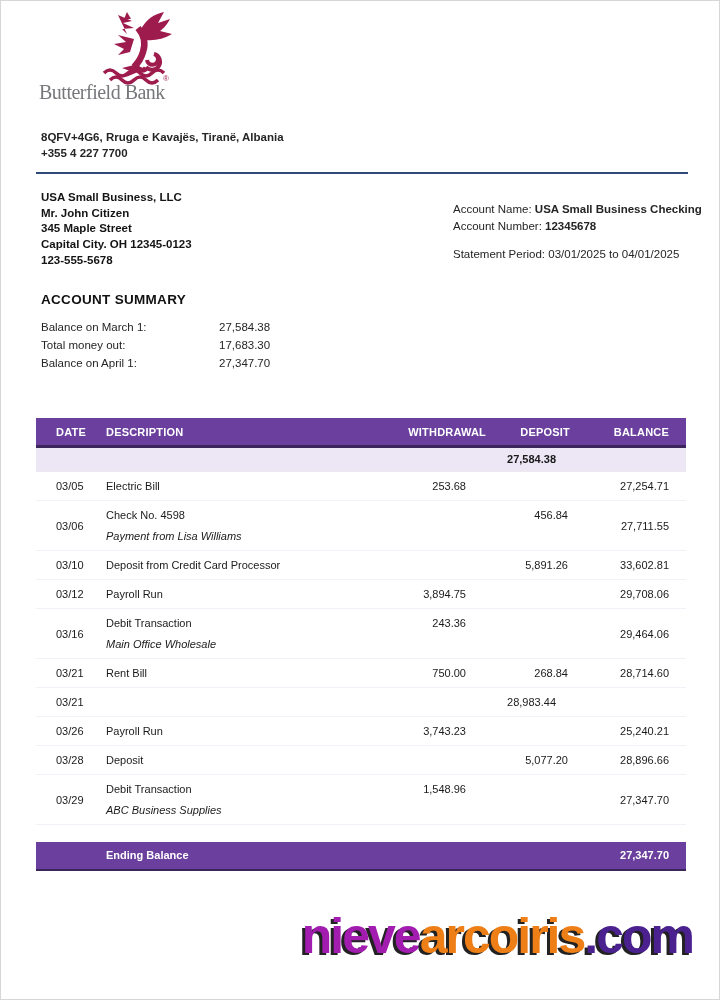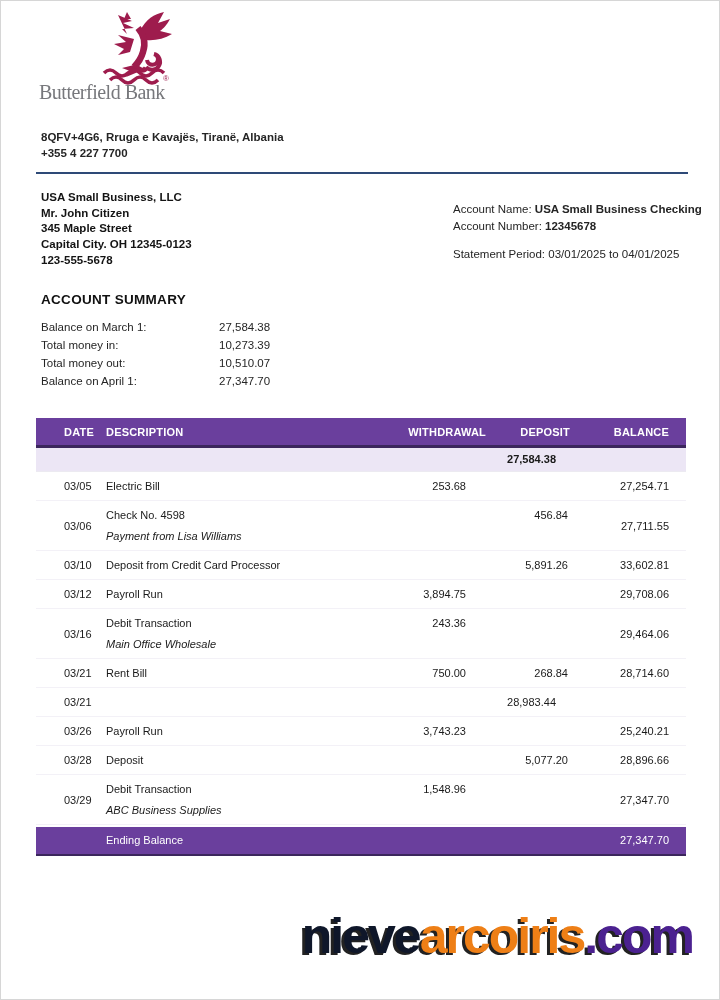--- a/index.html
+++ b/index.html
@@ -22,41 +22,41 @@
   .account-info{position:absolute;left:452px;top:200px;font-size:11.5px;color:#252525;line-height:17px;}
   .account-info .period{margin-top:11px;}
   
   .summary-title{position:absolute;left:40px;top:291px;font-size:13.5px;font-weight:bold;color:#111;letter-spacing:0.3px;}
   .summary{position:absolute;left:40px;top:317px;font-size:11.5px;color:#252525;}
   .summary-row{display:flex;height:18px;align-items:center;justify-content:flex-end;}
   .summary-row .lbl{width:178px;}
   
   .txn-table{position:absolute;left:35px;top:417px;width:650px;font-size:11px;}
   .grid{display:grid;grid-template-columns:70px 240px 140px 87px 113px;}
-  .c-date{padding-left:28px;}
+  .c-date{padding-left:20px;}
   .c-wd,.c-dep,.c-bal{text-align:right;}
   .c-wd{padding-right:20px;}
   .c-dep{padding-right:5px;}
   .c-bal{padding-right:17px;}
   .thead{
     background:var(--header-purple,#6a3f9d);color:#fff;font-weight:bold;
     letter-spacing:0.2px;align-items:center;height:27px;
     border-bottom:3px solid var(--header-border,#3b265c);
   }
   .thead .c-wd{padding-right:0;}
   .thead .c-dep{padding-right:3px;}
   .prev-row{
     background:var(--lavender-row,#ece6f5);font-weight:bold;align-items:center;
     padding:4px 0;border-bottom:1px solid #eceaf1;line-height:15px;
   }
   .trow{padding:7px 0;border-bottom:1px solid #f3f1f7;align-items:center;line-height:14px;}
   .trow .c-wd,.trow .c-dep{align-self:start;}
   .trow .c-desc .sub{margin-top:7px;font-style:italic;}
   .ending-row{
-    margin-top:2px;background:var(--header-purple,#6a3f9d);color:#fff;font-weight:normal;
+    margin-top:17px;background:var(--header-purple,#6a3f9d);color:#fff;font-weight:bold;
     align-items:center;padding:6px 0;line-height:15px;border-bottom:2px solid var(--header-border,#3b265c);
   }
   
   .watermark{
     position:absolute;top:906px;right:26px;font-size:50px;font-weight:bold;
     letter-spacing:-2px;white-space:nowrap;text-shadow:-3px 2px 0 #222;
   }
 </style>
 </head>
 <body>
@@ -104,26 +104,22 @@
     <div class="period"><span>Statement Period: </span><span>03/01/2025 to 04/01/2025</span></div>
   </div>
 
   <div class="summary-title">ACCOUNT SUMMARY</div>
   <div class="summary">
       <div class="summary-row">
         <div class="lbl">Balance on March 1:</div>
         <div class="val">27,584.38</div>
       </div>
       <div class="summary-row">
-        <div class="lbl">Total money in:</div>
-        <div class="val">10,273.39</div>
-      </div>
-      <div class="summary-row">
         <div class="lbl">Total money out:</div>
-        <div class="val">10,510.07</div>
+        <div class="val">17,683.30</div>
       </div>
       <div class="summary-row">
         <div class="lbl">Balance on April 1:</div>
         <div class="val">27,347.70</div>
       </div>
     </div>
 
   <div class="txn-table">
     <div class="grid thead">
         <div class="c-date">DATE</div>
@@ -232,15 +228,15 @@
       </div>
     <div class="grid ending-row">
       <div class="c-date"></div>
       <div class="c-desc">Ending Balance</div>
       <div class="c-wd"></div>
       <div class="c-dep"></div>
       <div class="c-bal">27,347.70</div>
     </div>
   </div>
 
-  <div class="watermark"><span style="color: #0f172a;">nieve</span><span style="color: rgb(238, 127, 22);">arcoiris</span><span style="color: rgb(75, 33, 144);">.com</span></div>
+  <div class="watermark"><span style="color: #a21caf;">nieve</span><span style="color: rgb(238, 127, 22);">arcoiris</span><span style="color: rgb(75, 33, 144);">.com</span></div>
 
 </div>
 
 </body></html>

